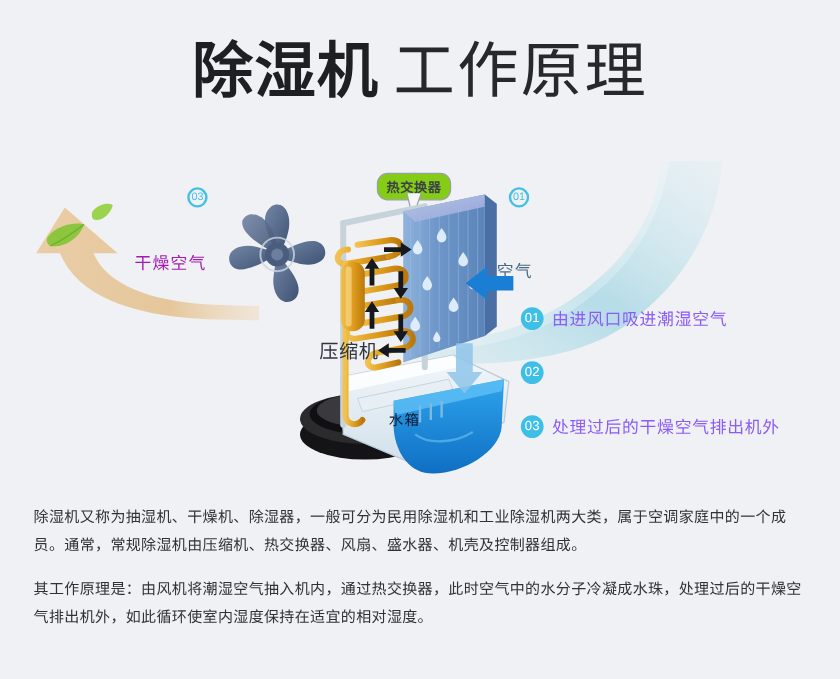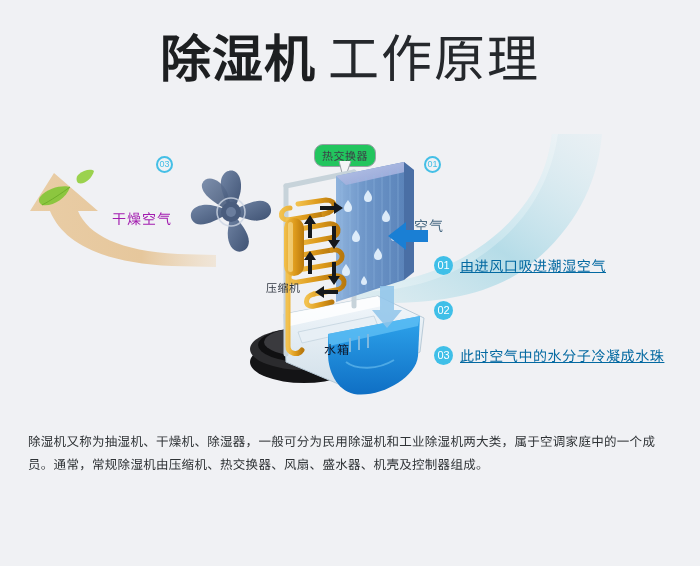--- a/index.html
+++ b/index.html
@@ -50,50 +50,50 @@
     font-family:"DejaVu Sans","Liberation Sans",sans-serif;
   }
   .badge01-dia{position:absolute;left:378px;top:28px;}
 
   
   .badge02-dia{position:absolute;left:292px;top:16px;}
   .callout{
     position:absolute;left:314px;top:16px;
     padding:2px 7px 3px 7px;
     border:1px solid #9aa0a6;border-radius:9px;
-    background:#22c55e;
+    background:#84cc16;
     font-size:11px;color:#3b4247;letter-spacing:.5px;
     font-family:"DejaVu Sans","Liberation Sans",sans-serif;
     white-space:nowrap;
+    font-weight:bold;
   }
   .callout-tail{position:absolute;left:337px;top:33px;}
 
   
   .fan{position:absolute;left:176px;top:32px;width:110px;height:108px;}
   .machine{position:absolute;left:228px;top:28px;width:200px;height:244px;}
   .compressor-label{
     position:absolute;left:266px;top:151px;
-    font-size:11px;color:#2f3640;letter-spacing:.5px;
+    font-size:16px;color:#2f3640;letter-spacing:.5px;
     font-family:Liberation Sans, sans-serif;
   }
   .tank-label{
     position:absolute;left:324px;top:212px;
     font-size:12px;color:#0f172a;letter-spacing:1px;
     font-family:"DejaVu Sans","Liberation Sans",sans-serif;
   }
 
   
   .legend{position:absolute;left:388px;top:254px;width:300px;}
   .legend-row{display:flex;align-items:center;height:22px;margin-bottom:23px;}
   .legend-text{
     margin-left:7px;
-    font-size:14px;color:#0369a1;letter-spacing:.6px;
+    font-size:14px;color:#8b5cf6;letter-spacing:.6px;
     font-family:"DejaVu Sans","Liberation Sans",sans-serif;
     white-space:nowrap;
-    text-decoration:underline;
   }
 
   
   .nbadge{
     width:19px;height:19px;border-radius:50%;
     background:#3fbfe8;color:#ffffff;
     font-size:11px;line-height:19px;text-align:center;
     font-family:"Liberation Sans","DejaVu Sans",sans-serif;
     font-weight:400;flex:0 0 auto;
     box-sizing:border-box;
@@ -105,21 +105,21 @@
   }
   .nbadge.sm{width:17px;height:17px;line-height:13px;font-size:9px;}
 
   
   .copy{
     position:absolute;left:28px;top:418px;width:646px;
     font-size:12.5px;line-height:23px;color:#2f3336;
     letter-spacing:.3px;
     font-family:"DejaVu Sans","Liberation Sans",sans-serif;
   }
-  .copy p{margin:12px 0 14px 0;}
+  .copy p{margin:1px 0 14px 0;}
 </style>
 </head>
 <body>
 
 <div id="page">
 
   <div class="title-wrap">
     <span class="title-a">除湿机</span><span class="title-b">工作原理</span>
   </div>
 
@@ -306,21 +306,22 @@
   <div class="legend">
     <div class="legend-row">
       <div class="nbadge">01</div>
       <div class="legend-text">由进风口吸进潮湿空气</div>
     </div>
     <div class="legend-row">
       <div class="nbadge">02</div>
     </div>
     <div class="legend-row">
       <div class="nbadge">03</div>
-      <div class="legend-text">此时空气中的水分子冷凝成水珠</div>
+      <div class="legend-text">处理过后的干燥空气排出机外</div>
     </div>
   </div>
 
   <div class="copy">
     <p>除湿机又称为抽湿机、干燥机、除湿器，一般可分为民用除湿机和工业除湿机两大类，属于空调家庭中的一个成员。通常，常规除湿机由压缩机、热交换器、风扇、盛水器、机壳及控制器组成。</p>
+    <p>其工作原理是：由风机将潮湿空气抽入机内，通过热交换器，此时空气中的水分子冷凝成水珠，处理过后的干燥空气排出机外，如此循环使室内湿度保持在适宜的相对湿度。</p>
   </div>
 
 </div>
 
 </body></html>

